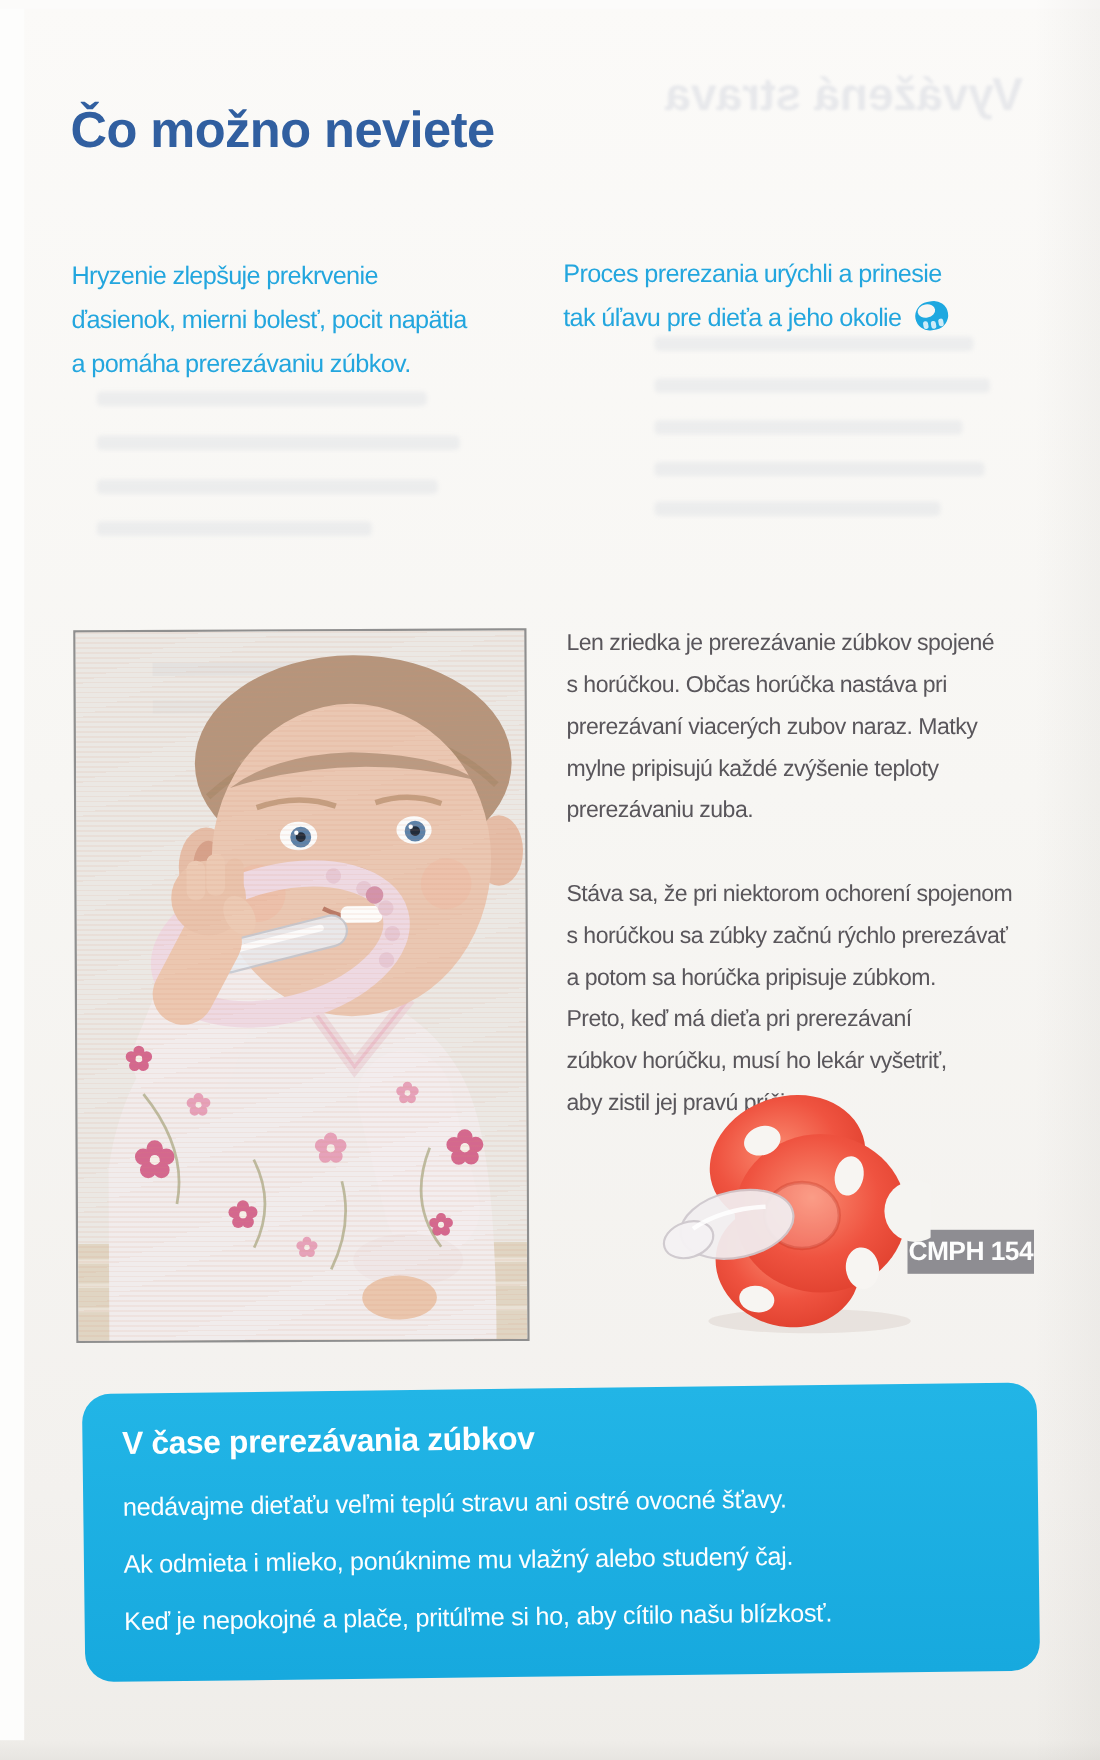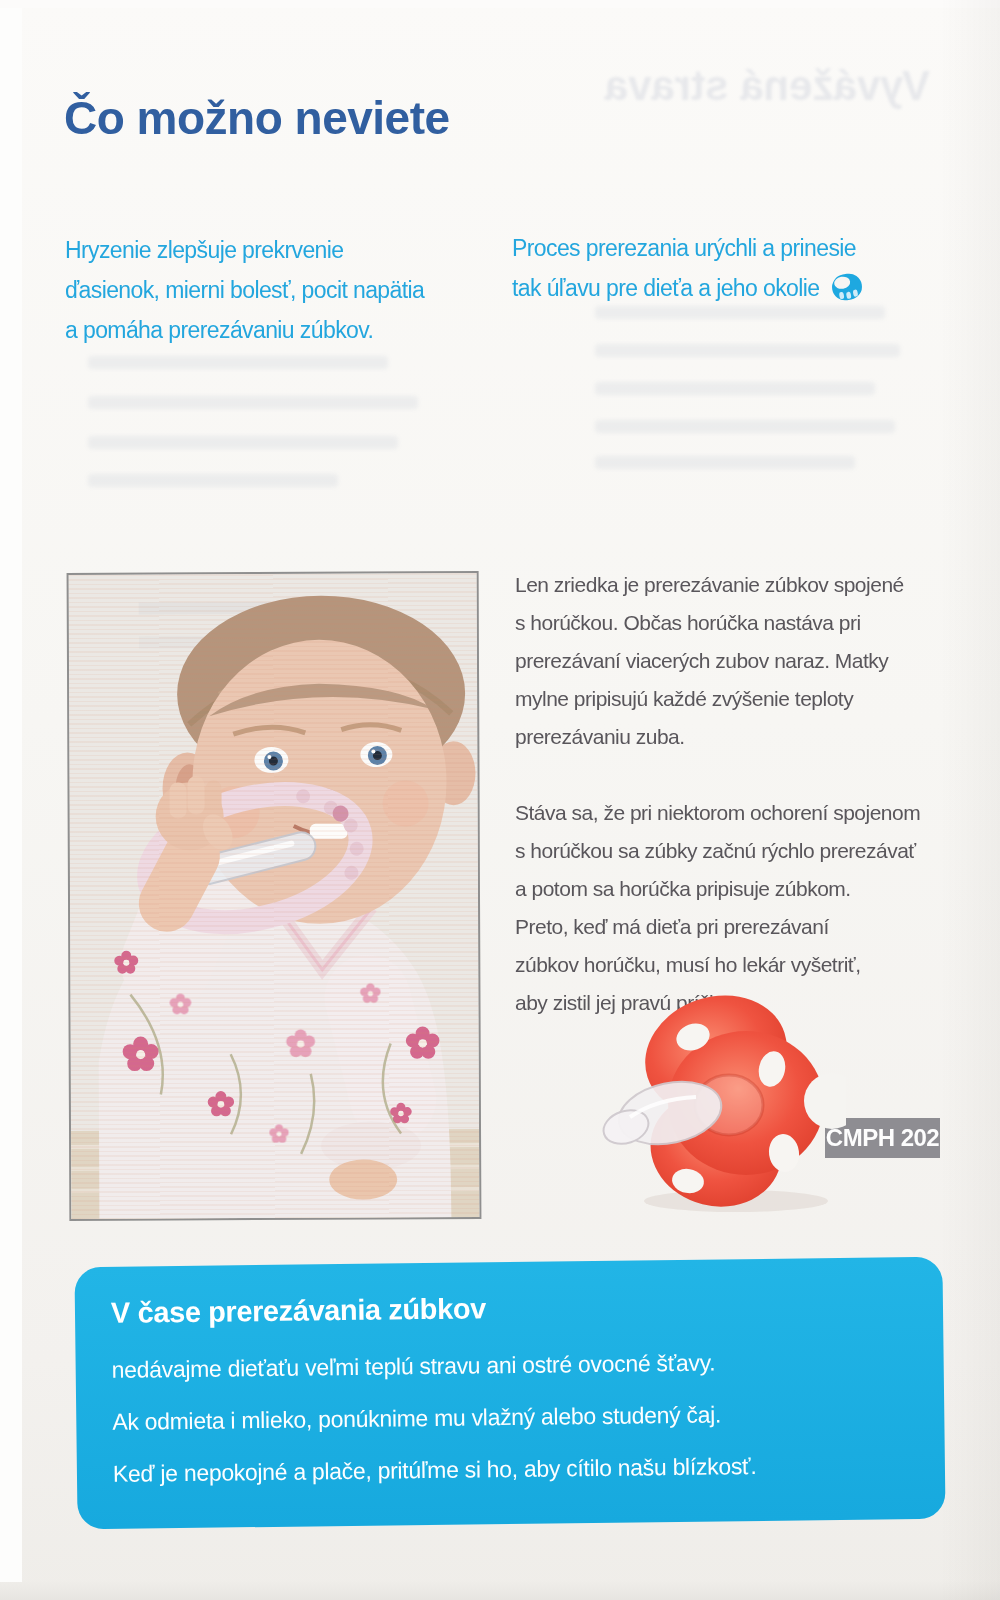--- a/index.html
+++ b/index.html
@@ -304,21 +304,21 @@
       <ellipse cx="133" cy="120" rx="34" ry="30" fill="none" stroke="#b8301f" stroke-width="3" opacity="0.3"></ellipse>
 
       <g>
         <ellipse cx="74" cy="128" rx="52" ry="30" transform="rotate(-12 74 128)" fill="#f2eff1" opacity="0.93" stroke="#cfc9ce" stroke-width="2"></ellipse>
         <ellipse cx="30" cy="142" rx="23" ry="16" transform="rotate(-18 30 142)" fill="#f5f2f4" opacity="0.95" stroke="#cfc9ce" stroke-width="2"></ellipse>
         <path d="M34,132 Q60,114 100,112" stroke="#ffffff" stroke-width="4" fill="none" opacity="0.85"></path>
       </g>
     </svg>
   </div>
 
-  <div class="product-label">CMPH 202</div>
+  <div class="product-label">CMPH 154</div>
 
   <div class="info-box">
     <h2>V čase prerezávania zúbkov</h2>
     <div class="box-lines">nedávajme dieťaťu veľmi teplú stravu ani ostré ovocné šťavy.
 Ak odmieta i mlieko, ponúknime mu vlažný alebo studený čaj.
 Keď je nepokojné a plače, pritúľme si ho, aby cítilo našu blízkosť.</div>
   </div>
 
   <div class="edge-bottom"></div>
   <div class="vignette"></div>

